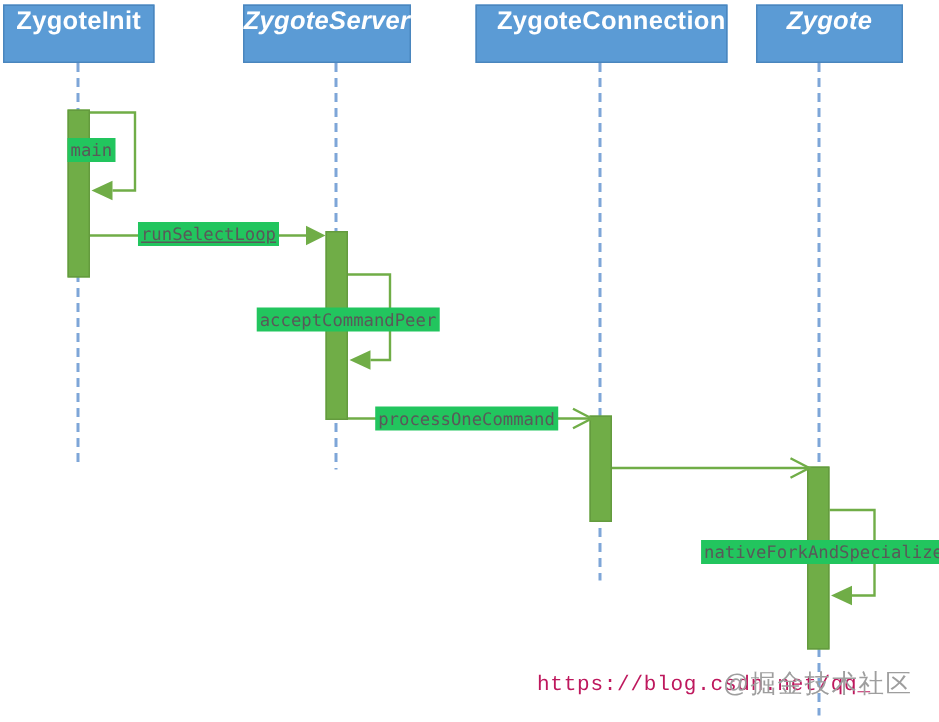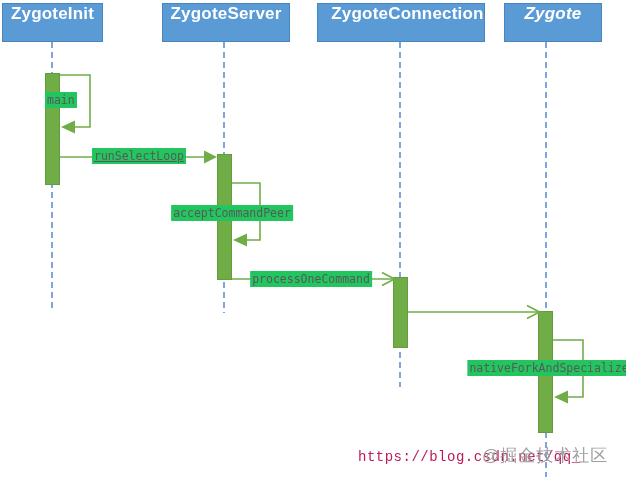--- a/index.html
+++ b/index.html
@@ -48,21 +48,21 @@
 <div id="canvas">
 
   <div class="lifeline" style="left:51px;top:42px;height:270px;"></div>
   <div class="lifeline" style="left:223px;top:42px;height:271px;"></div>
   <div class="lifeline" style="left:399px;top:42px;height:345px;"></div>
   <div class="lifeline" style="left:545px;top:42px;height:435px;"></div>
 
   <div class="header-box" style="left:2px;width:101px;">
       <span>ZygoteInit</span>
     </div>
-  <div class="header-box" style="left:162px;width:128px;">
+  <div class="header-box" style="left:162px;width:112px;font-style:italic;">
       <span>ZygoteServer</span>
     </div>
   <div class="header-box" style="left:317px;width:168px;padding-left:13px;">
       <span>ZygoteConnection</span>
     </div>
   <div class="header-box" style="left:504px;width:98px;font-style:italic;">
       <span>Zygote</span>
     </div>
 
   <div class="activation-bar" style="left:45px;top:73px;height:112px;"></div>

